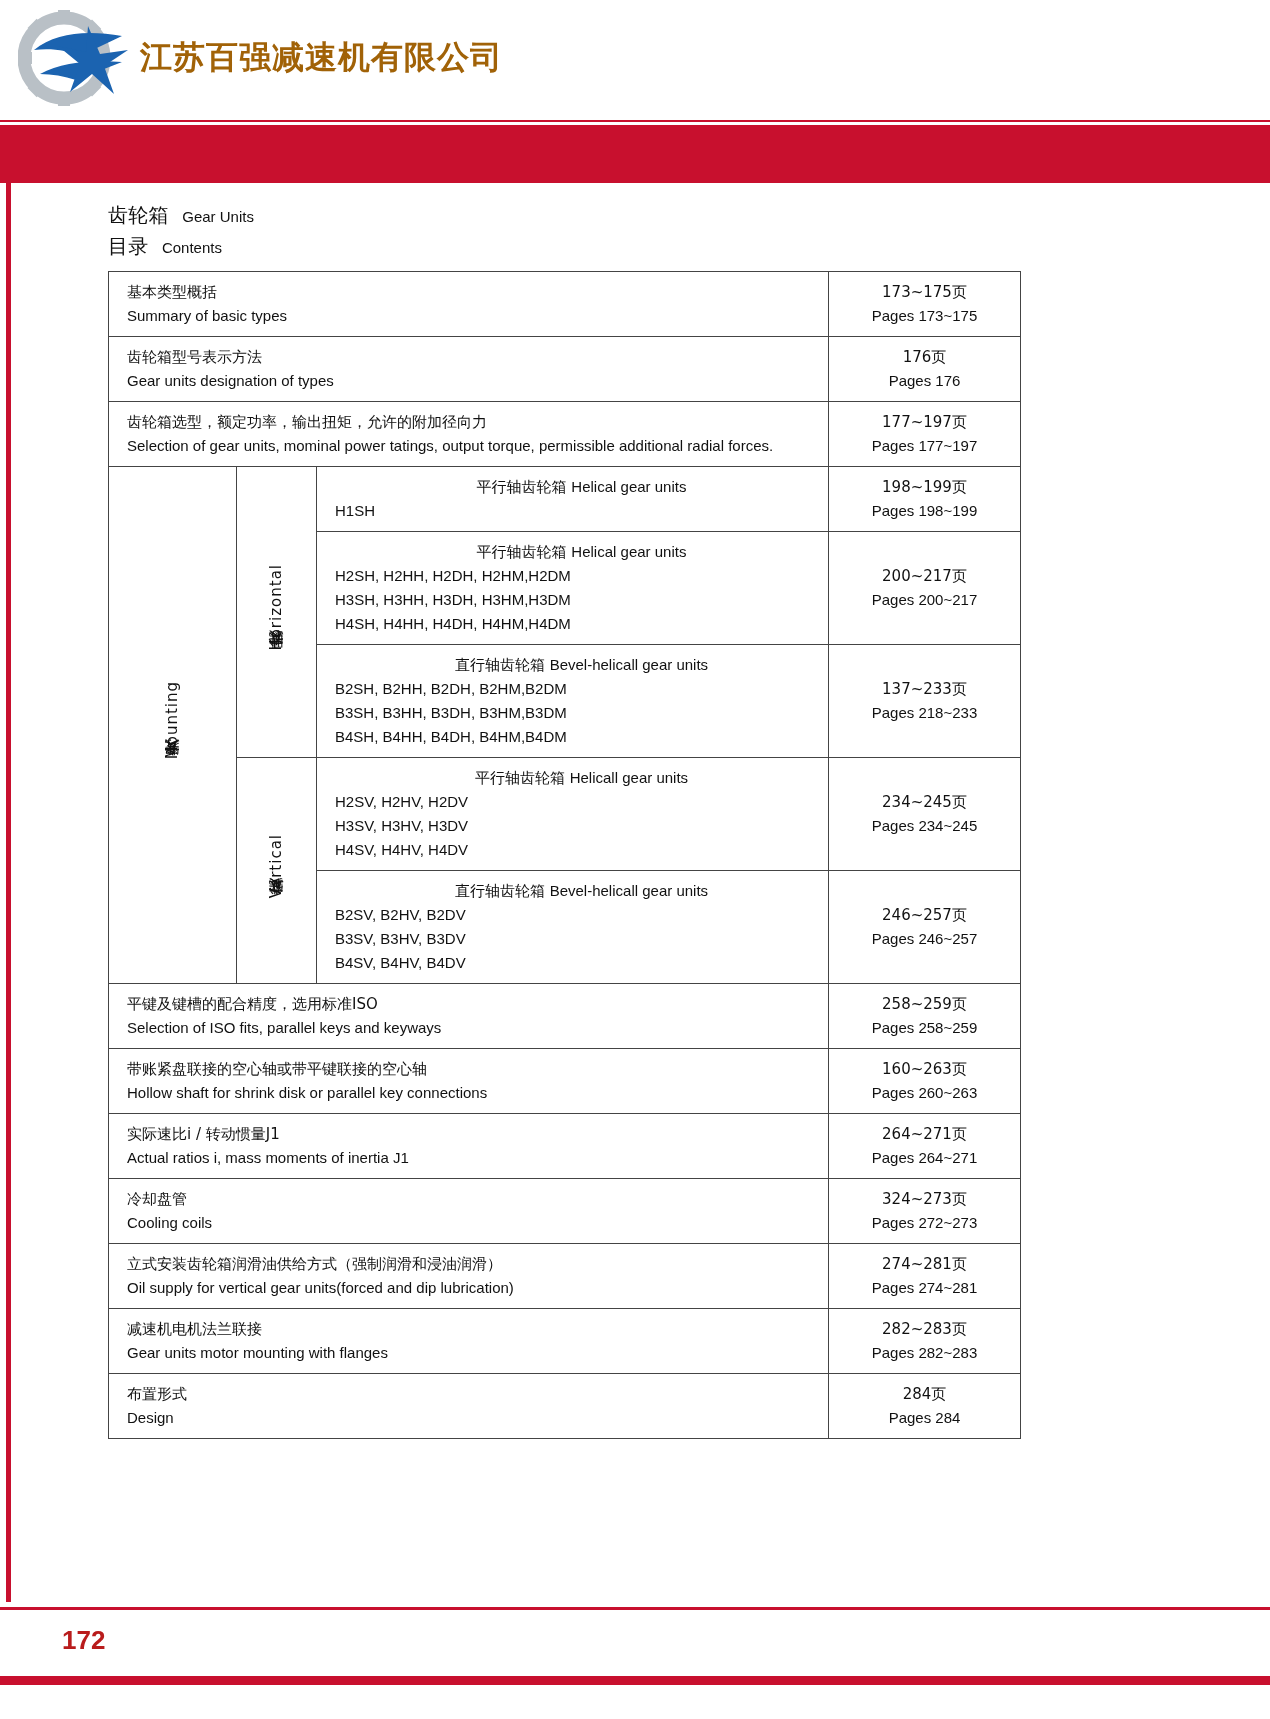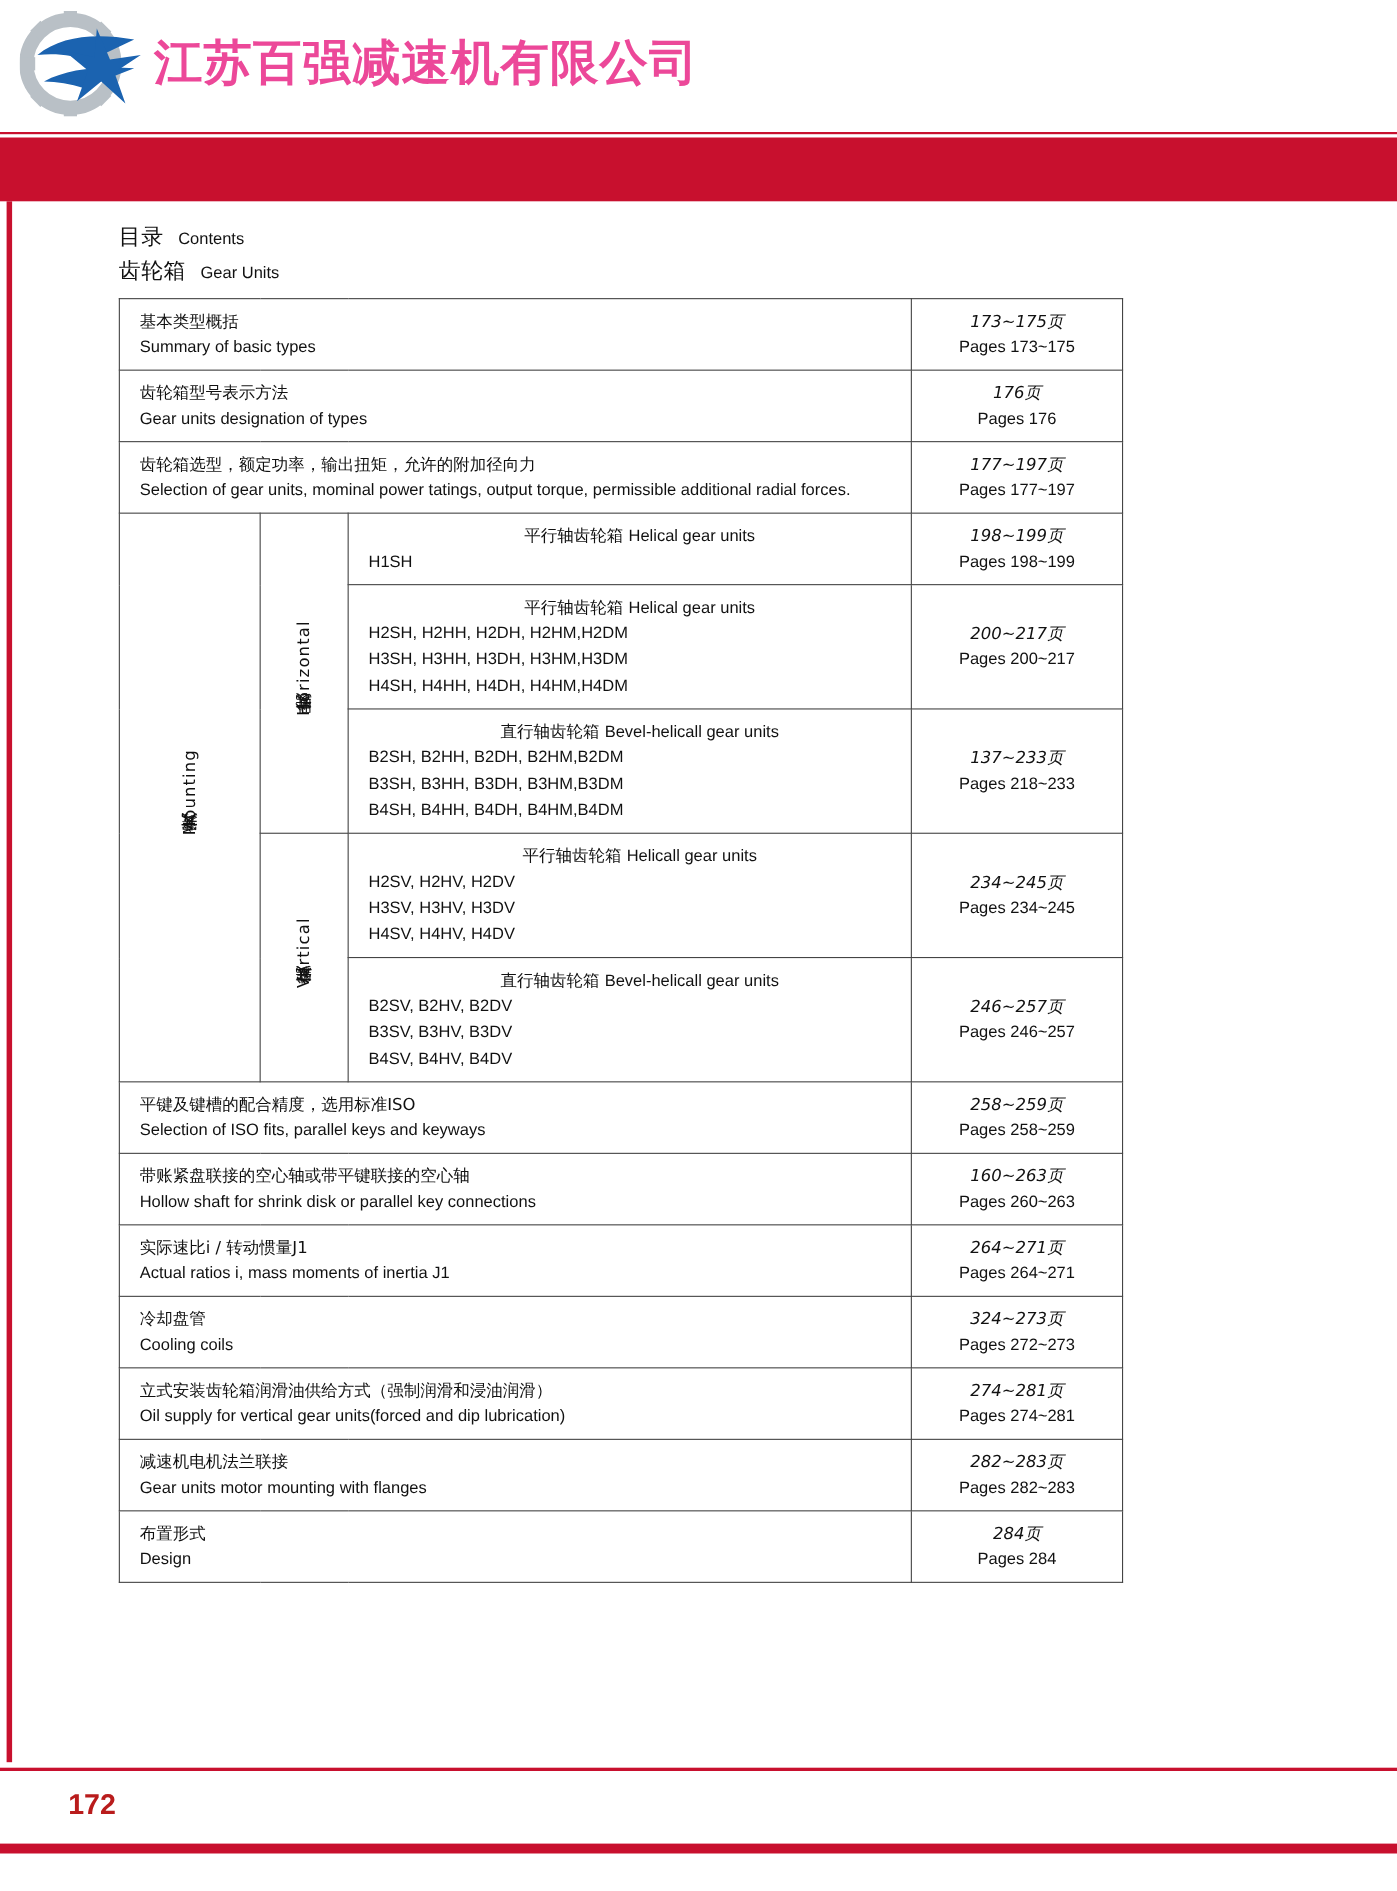--- a/index.html
+++ b/index.html
@@ -27,24 +27,24 @@
   .logo {
     width: 112px;
     height: 96px;
     position: relative;
     flex: none;
     margin-right: 10px;
   }
   .logo svg { display: block; }
   .company-name {
     font-family: "DejaVu Sans", sans-serif;
-    font-size: 44px;
+    font-size: 32px;
     font-weight: bold;
     letter-spacing: 1px;
-    color: #ec4899;
+    color: #a16207;
     white-space: nowrap;
   }
 
   
   .red-bar {
     position: absolute;
     left: 0;
     top: 125px;
     width: 1270px;
     height: 58px;
@@ -125,21 +125,20 @@
   .pages {
     text-align: center;
     font-size: 15px;
     line-height: 24px;
     font-family: "Liberation Sans", sans-serif;
     color: #111;
     padding: 8px 4px;
   }
   .pages .zhp {
     font-family: "DejaVu Sans", sans-serif;
-    font-style: italic;
   }
   .vert {
     writing-mode: vertical-rl;
     transform: rotate(180deg);
     text-align: center;
     font-family: "DejaVu Sans", sans-serif;
     font-size: 15px;
     letter-spacing: 1px;
     white-space: nowrap;
     margin: 0 auto;
@@ -223,24 +222,24 @@
 </div>
 
 <div class="thin-rule"></div>
 <div class="red-bar"></div>
 <div class="left-stripe"></div>
 
 <div class="content">
 
   <div class="titles">
     <div class="title-line">
-      <span>目录</span>&nbsp;&nbsp;<span class="en">Contents</span>
+      <span>齿轮箱</span>&nbsp;&nbsp;<span class="en">Gear Units</span>
     </div>
     <div class="title-line">
-      <span>齿轮箱</span>&nbsp;&nbsp;<span class="en">Gear Units</span>
+      <span>目录</span>&nbsp;&nbsp;<span class="en">Contents</span>
     </div>
   </div>
 
   <table class="contents">
     <colgroup>
       <col style="width:128px">
       <col style="width:80px">
       <col style="width:512px">
       <col style="width:192px">
     </colgroup>

